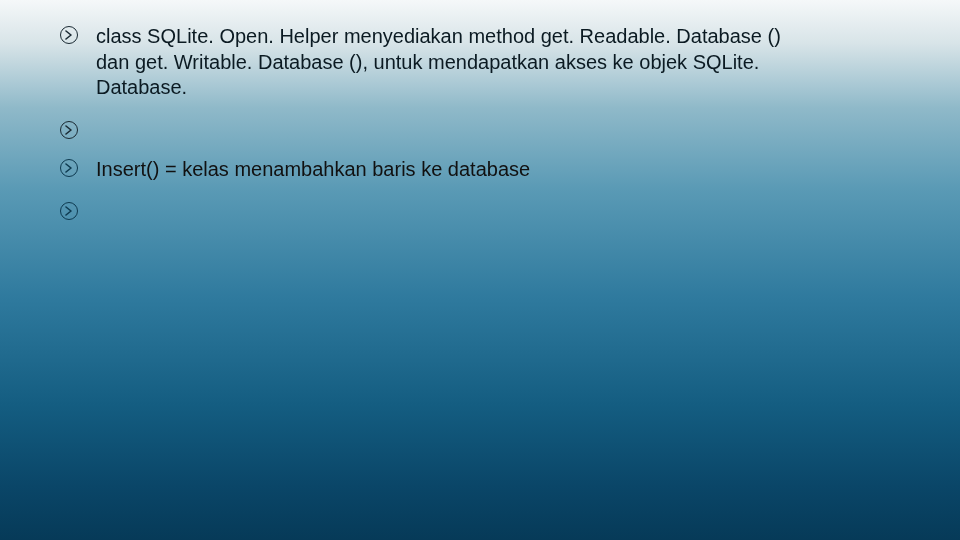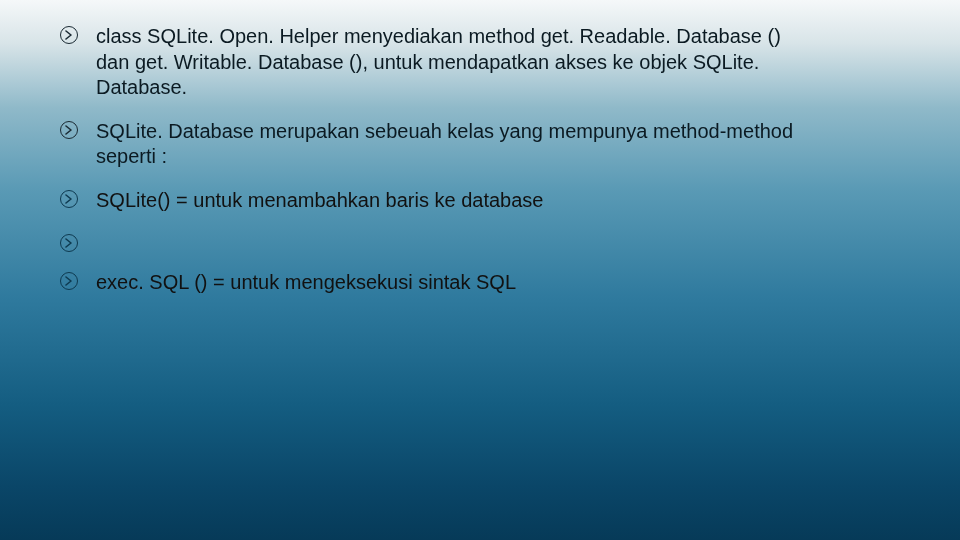--- a/index.html
+++ b/index.html
@@ -85,50 +85,39 @@
     </li>
 
     <li class="dark">
       <span class="icon">
         <span class="arrow-circle">
           <svg width="10" height="10" viewBox="0 0 10 10">
             <path d="M2 1 L7 5 L2 9" fill="none" stroke="#1a2a33" stroke-width="1.6" stroke-linecap="round" stroke-linejoin="round"></path>
           </svg>
         </span>
       </span>
-      <span class="text">SQLite. Database merupakan sebeuah kelas yang mempunya method-method seperti :</span>
     </li>
 
     <li class="lower">
       <span class="icon">
         <span class="arrow-circle">
           <svg width="10" height="10" viewBox="0 0 10 10">
             <path d="M2 1 L7 5 L2 9" fill="none" stroke="#0e3a50" stroke-width="1.6" stroke-linecap="round" stroke-linejoin="round"></path>
           </svg>
         </span>
       </span>
-      <span class="text">SQLite() = untuk menambahkan baris ke database</span>
+      <span class="text">Insert() = kelas menambahkan baris ke database</span>
     </li>
 
     <li class="lower">
       <span class="icon">
         <span class="arrow-circle">
           <svg width="10" height="10" viewBox="0 0 10 10">
             <path d="M2 1 L7 5 L2 9" fill="none" stroke="#0e3a50" stroke-width="1.6" stroke-linecap="round" stroke-linejoin="round"></path>
           </svg>
         </span>
       </span>
     </li>
 
 
-    <li class="lower">
-      <span class="icon">
-        <span class="arrow-circle">
-          <svg width="10" height="10" viewBox="0 0 10 10">
-            <path d="M2 1 L7 5 L2 9" fill="none" stroke="#0e3a50" stroke-width="1.6" stroke-linecap="round" stroke-linejoin="round"></path>
-          </svg>
-        </span>
-      </span>
-      <span class="text">exec. SQL ()  = untuk mengeksekusi sintak SQL</span>
-    </li>
 
   </ul>
 </div>
 
 </body></html>

